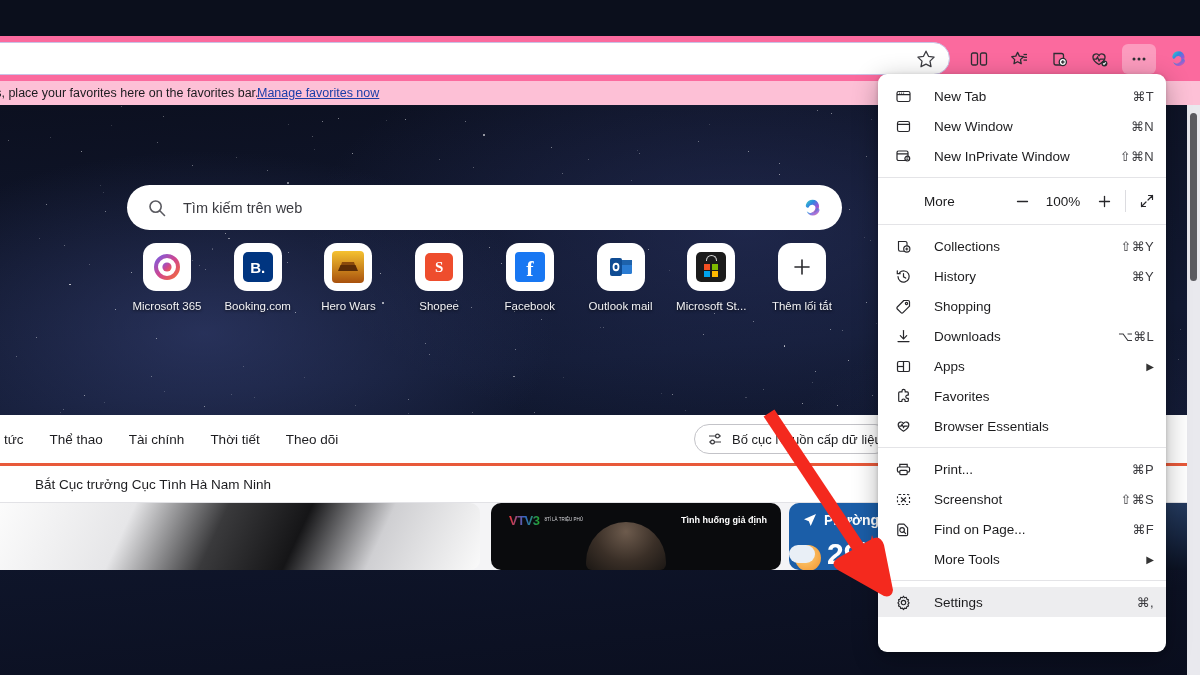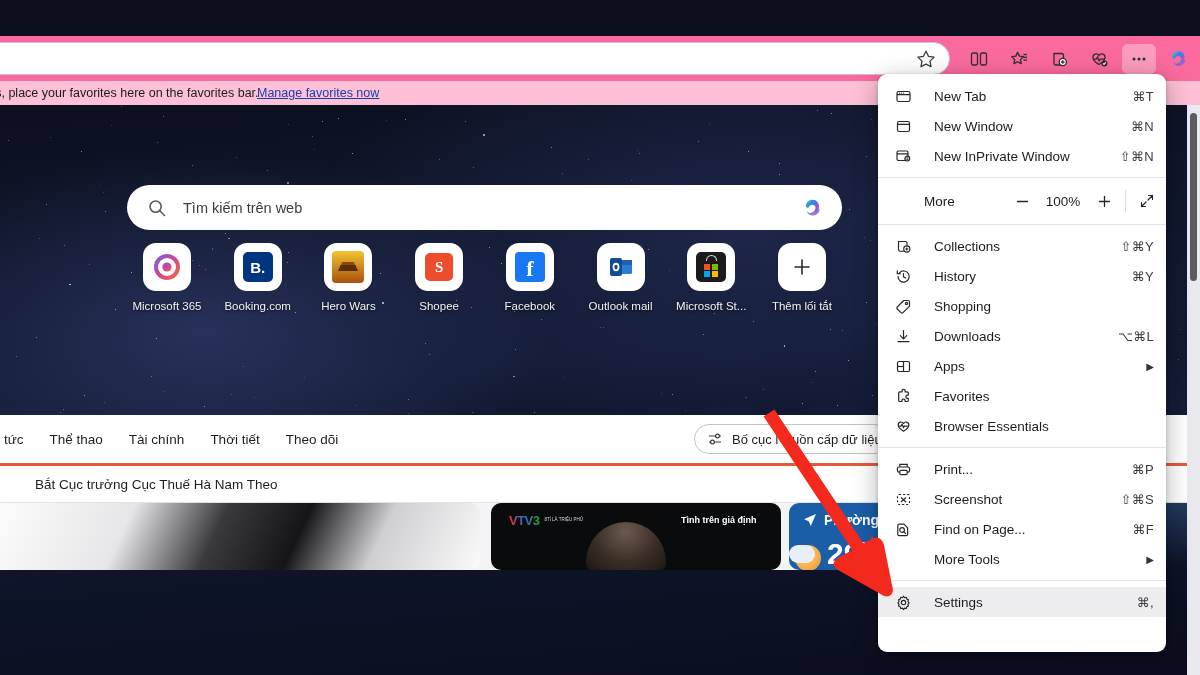--- a/index.html
+++ b/index.html
@@ -611,34 +611,34 @@
             <circle cx="5.5" cy="11" r="1.9" fill="#fff"></circle>
         </svg>
       </span>
       <span>Bố cục Nguồn cấp dữ liệu</span>
     </div>
   </div>
   <div class="feed-rule"></div>
 
   <div class="ticker">
 
-    <span class="ticker-text">Bắt Cục trưởng Cục Thuế Hà Nam Theo</span>
+    <span class="ticker-text">Bắt Cục trưởng Cục Tình Hà Nam Ninh</span>
   </div>
   <div class="feed-sep"></div>
 
   <div class="cards">
     <div class="card card-a"></div>
 
     <div class="card card-b">
       <div class="vtv-row">
         <span class="vtv-logo" style="background:linear-gradient(90deg,#e33,#36c,#2a2);-webkit-background-clip:text;background-clip:text;color:transparent;">VTV3</span>
         <span class="vtv-sub">8Tỉ LÀ TRIỆU PHÚ</span>
       </div>
       <div class="vtv-person"></div>
-      <div class="vtv-cap">Tình trên giả định</div>
+      <div class="vtv-cap">Tình huống giả định</div>
     </div>
 
     <div class="card card-c">
       <div class="wx-head">
         <span>
           <svg width="14" height="14" viewBox="0 0 14 14">
               <path d="M13 1L1 6.3l4.8 1.9L7.7 13 13 1z" fill="#fff"></path>
             </svg>
         </span>
         <span>Phường Đ</span>

